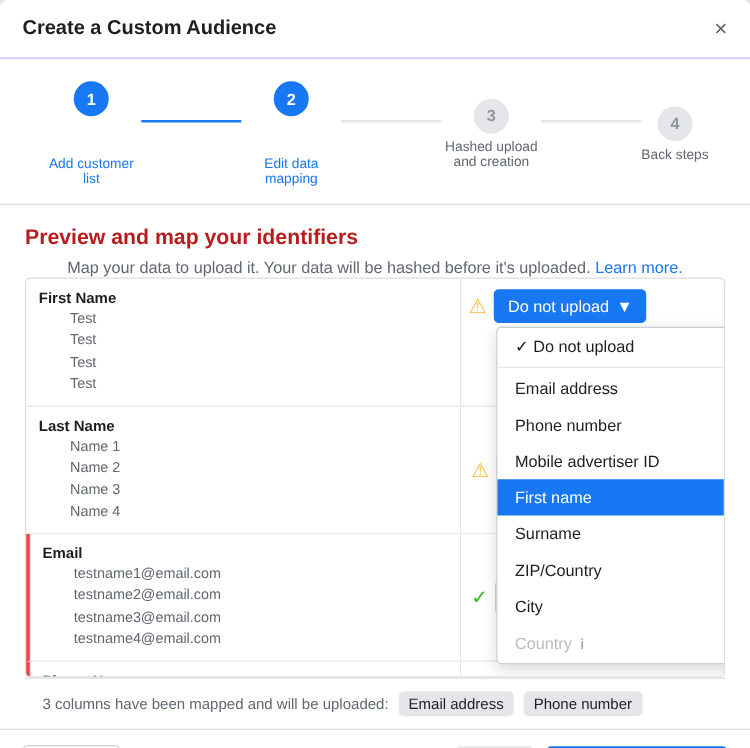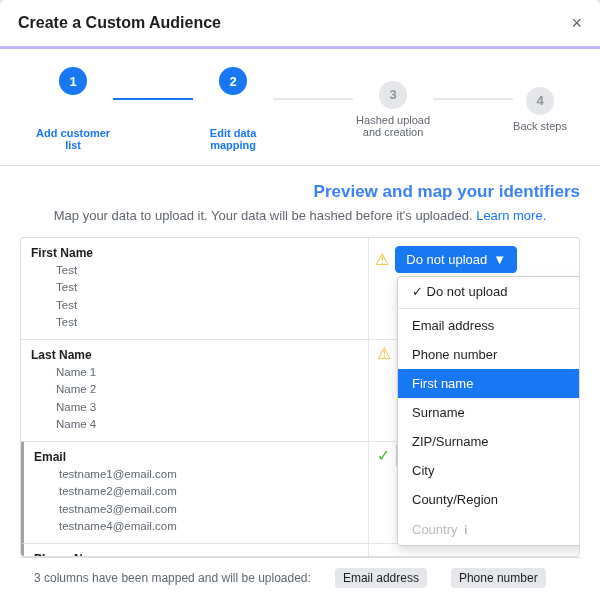--- a/index.html
+++ b/index.html
@@ -1,66 +1,66 @@
 <!DOCTYPE html>
 <html><head>
   <meta charset="utf-8">
   <style>
     * { box-sizing: border-box; margin: 0; padding: 0; font-family: -apple-system, BlinkMacSystemFont, 'Segoe UI', Helvetica, Arial, sans-serif; }
     body { background: #f0f2f5; display: flex; justify-content: center; align-items: center; min-height: 100vh; }
     .modal { width: 600px; background: #fff; border-radius: 6px; box-shadow: 0 4px 20px rgba(0,0,0,0.25); overflow: hidden; position: relative; }
-    .modal-header { display: flex; justify-content: space-between; align-items: center; padding: 14px 18px; border-bottom: 3px solid #c4b5fd; }
+    .modal-header { display: flex; justify-content: space-between; align-items: center; padding: 14px 18px; border-bottom: 1px solid #c4b5fd; }
     .modal-title { font-size: 16px; font-weight: 600; color: #1c1e21; }
     .close-btn { background: none; border: none; cursor: pointer; font-size: 18px; color: #606770; line-height: 1; }
     
     .stepper { display: flex; align-items: center; justify-content: center; padding: 18px 20px 14px; border-bottom: 1px solid #ddd; }
     .step-item { display: flex; flex-direction: column; align-items: center; position: relative; }
     .step-circle { width: 28px; height: 28px; border-radius: 50%; display: flex; align-items: center; justify-content: center; font-size: 13px; font-weight: 600; }
     .step-circle.active { background: #1877f2; color: #fff; }
     .step-circle.inactive { background: #e4e6ea; color: #90949c; }
     .step-label { font-size: 11px; color: #606770; margin-top: 5px; text-align: center; max-width: 80px; }
-    .step-label.active { color: #1877f2; font-weight: 700; margin-top: 32px; }
+    .step-label.active { color: #1877f2; font-weight: 400; margin-top: 32px; }
     .step-connector { width: 80px; height: 2px; background: #1877f2; margin-bottom: 20px; }
     .step-connector.inactive { background: #e4e6ea; }
     
     .content { padding: 16px 20px 0; }
-    .section-title { text-align: right; font-size: 17px; font-weight: 600; color: #3b82f6; margin-bottom: 6px; }
-    .section-desc { text-align: center; font-size: 13px; color: #606770; margin-bottom: 14px; }
+    .section-title { text-align: left; font-size: 17px; font-weight: 600; color: #b91c1c; margin-bottom: 6px; }
+    .section-desc { text-align: center; font-size: 13px; color: #606770; margin-bottom: 1px; }
     .section-desc a { color: #1877f2; text-decoration: none; }
     
     .table-wrapper { border: 1px solid #ddd; border-radius: 4px; overflow: hidden; max-height: 320px; overflow-y: auto; }
-    .data-row { display: flex; align-items: flex-start; border-bottom: 1px solid #e4e6ea; }
+    .data-row { display: flex; align-items: center; border-bottom: 1px solid #e4e6ea; }
     .data-row:last-child { border-bottom: none; }
     .row-left { flex: 1; padding: 8px 10px; font-size: 12px; color: #1c1e21; border-right: 1px solid #e4e6ea; }
     .row-left .row-header { font-weight: 600; margin-bottom: 2px; }
     .row-left .row-val { color: #606770; line-height: 1.5; font-size: 11.5px; margin-left: 25px; }
     .row-right { display: flex; align-items: center; padding: 0 8px; min-width: 210px; position: relative; }
     .warning-icon { color: #f7b928; font-size: 16px; margin-right: 6px; }
     .check-icon { color: #42b72a; font-size: 16px; margin-right: 6px; }
     
     .dropdown-btn { background: #1877f2; color: #fff; border: 1px solid #1877f2; border-radius: 4px; padding: 5px 10px; font-size: 13px; cursor: pointer; display: flex; align-items: center; gap: 6px; white-space: nowrap; }
     .dropdown-menu { position: absolute; top: 100%; right: 0; width: 200px; background: #fff; border: 1px solid #ccd0d5; border-radius: 4px; box-shadow: 0 4px 12px rgba(0,0,0,0.15); z-index: 100; }
     .dropdown-item { padding: 7px 14px; font-size: 13px; color: #1c1e21; cursor: pointer; white-space: nowrap; }
     .dropdown-item.selected-bg { background: #1877f2; color: #fff; }
     .dropdown-item.checked::before { content: '✓ '; }
     .dropdown-item.grayed { color: #bbb; cursor: default; }
     
-    .mapped-bar { padding: 10px 14px; border-top: 1px solid #ddd; font-size: 12px; color: #606770; display: flex; align-items: center; gap: 24px; flex-wrap: wrap; }
+    .mapped-bar { padding: 10px 14px; border-top: 1px solid #ddd; font-size: 12px; color: #606770; display: flex; align-items: center; gap: 8px; flex-wrap: wrap; }
     .mapped-tag { background: #e4e6ea; border-radius: 4px; padding: 3px 8px; font-size: 12px; color: #1c1e21; }
     
     .footer { display: flex; justify-content: space-between; align-items: center; padding: 12px 18px; border-top: 1px solid #ddd; }
     .btn-cancel { background: none; border: 1px solid #ccd0d5; border-radius: 4px; padding: 8px 16px; font-size: 14px; cursor: pointer; color: #1c1e21; }
     .footer-right { display: flex; gap: 10px; }
     .btn-back { background: #e4e6ea; border: none; border-radius: 4px; padding: 8px 16px; font-size: 14px; cursor: pointer; color: #1c1e21; }
     .btn-upload { background: #1877f2; border: none; border-radius: 4px; padding: 8px 18px; font-size: 14px; font-weight: 600; cursor: pointer; color: #fff; }
     .row-right-container { position: relative; width: 210px; display: flex; align-items: center; }
     .info-icon { font-size: 12px; color: #90949c; margin-left: 3px; }
     .divider-line { height: 1px; background: #e4e6ea; margin: 2px 0; }
     
-    .data-row.has-match { border-left: 3px solid #a3a3a3; }
+    .data-row.has-match { border-left: 3px solid #ef4444; }
   </style>
 </head>
 <body>
 
 <div class="modal">
 
   <div class="modal-header">
     <span class="modal-title">Create a Custom Audience</span>
     <button class="close-btn">×</button>
   </div>
@@ -112,25 +112,25 @@
               <span>Do not upload</span>
               <span>▼</span>
             </button>
           </div>
 
           <div class="dropdown-menu" style="position:absolute; top:38px; left:28px; z-index:200;">
             <div class="dropdown-item checked">Do not upload</div>
             <div class="divider-line"></div>
             <div class="dropdown-item">Email address</div>
             <div class="dropdown-item">Phone number</div>
+            <div class="dropdown-item">Mobile advertiser ID</div>
             <div class="dropdown-item selected-bg">First name</div>
             <div class="dropdown-item">Surname</div>
-            <div class="dropdown-item">ZIP/Surname</div>
+            <div class="dropdown-item">ZIP/Country</div>
             <div class="dropdown-item">City</div>
-            <div class="dropdown-item">County/Region</div>
             <div class="dropdown-item grayed">Country <span class="info-icon">ℹ</span></div>
 
           </div>
         </div>
       </div>
 
       <div class="data-row">
         <div class="row-left">
           <div class="row-header">Last Name</div>
           <div class="row-val">Name 1<br>Name 2<br>Name 3<br>Name 4</div>

